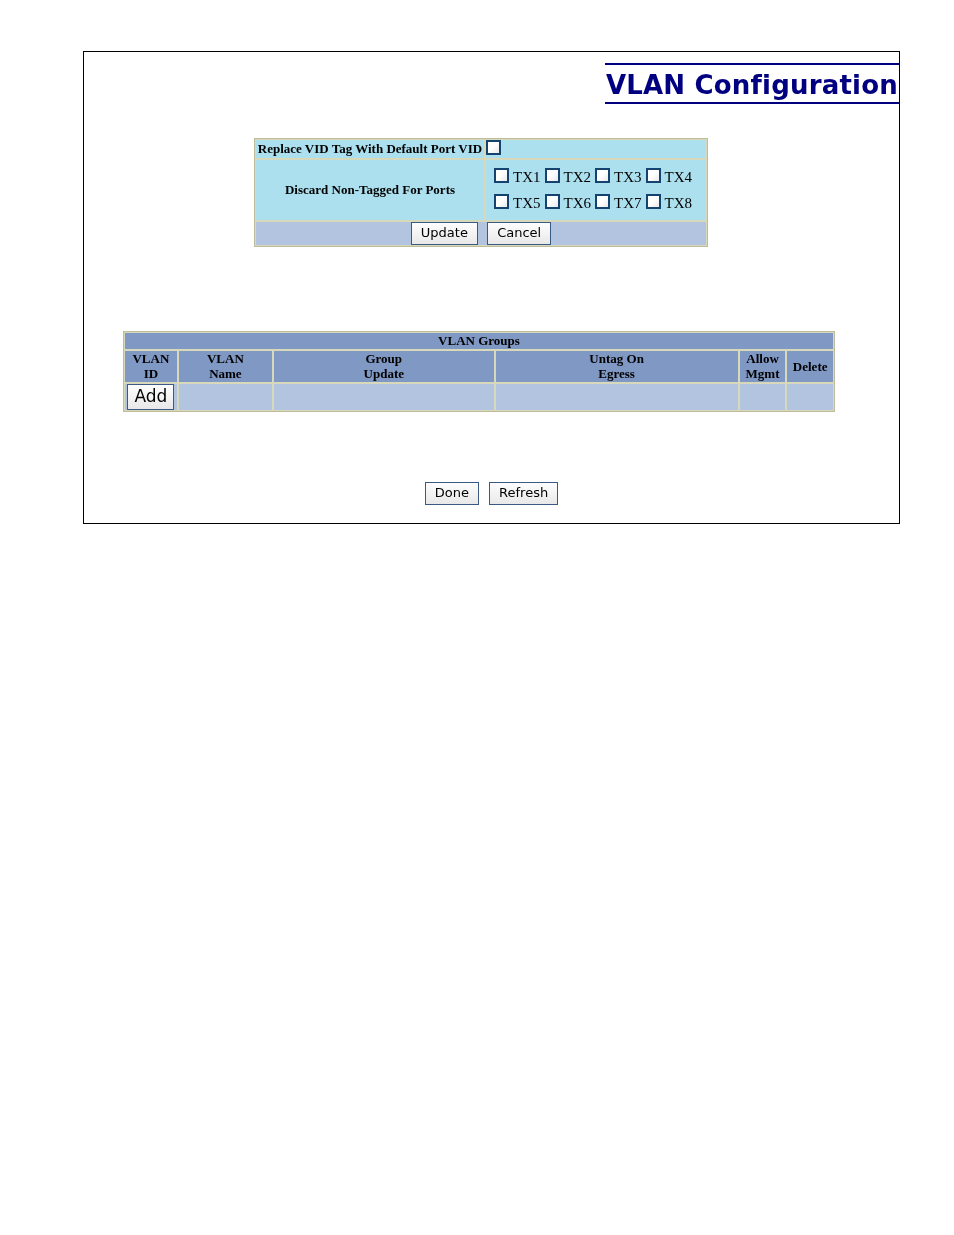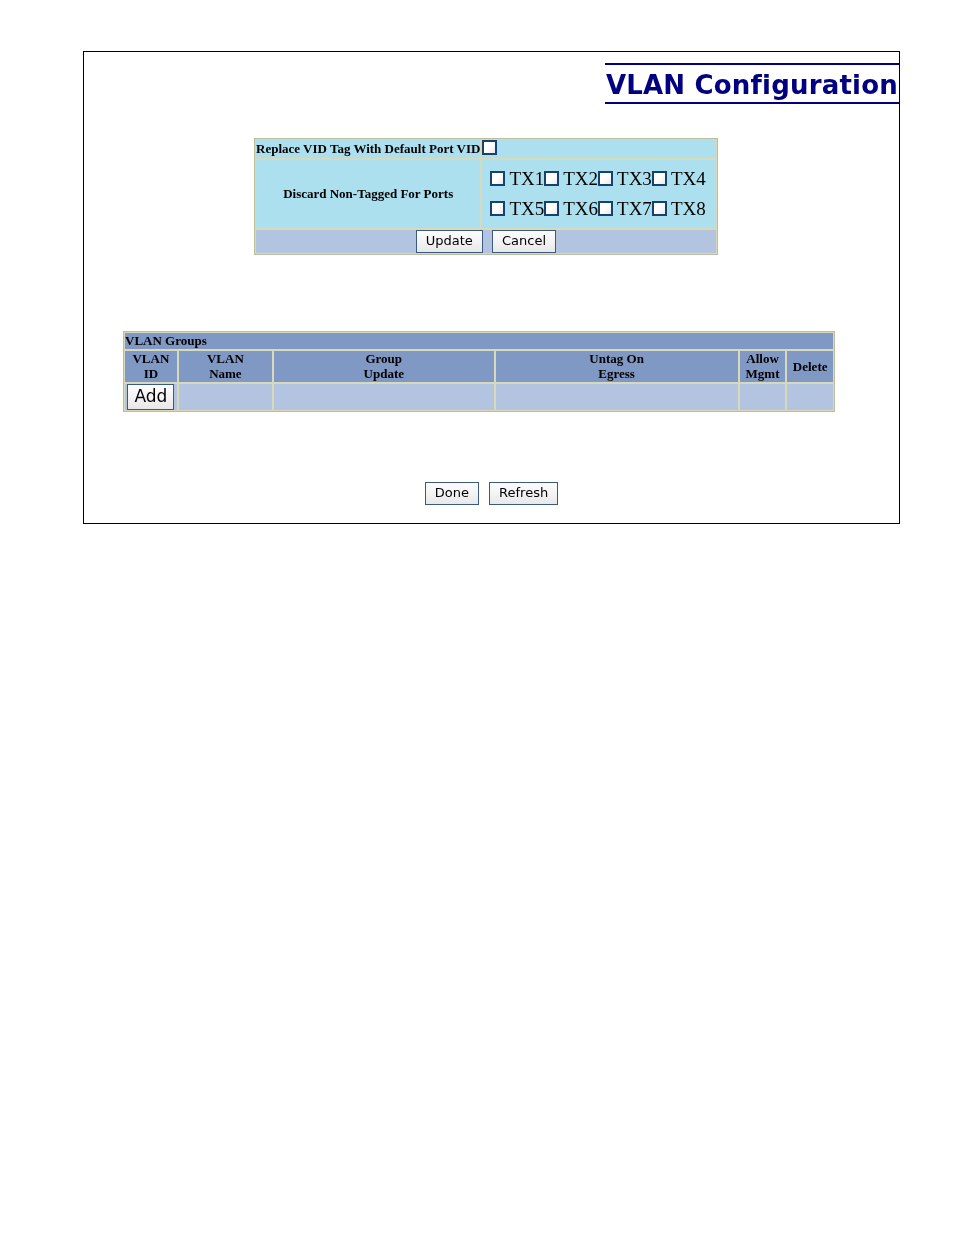--- a/index.html
+++ b/index.html
@@ -112,21 +112,21 @@
   }
 
   
   .port-grid {
     display: grid;
     grid-template-columns: repeat(4, 1fr);
     row-gap: 8px;
     padding: 8px 10px 8px 8px;
   }
   .port-item {
-    font-size: 19px;
+    font-size: 15px;
     white-space: nowrap;
   }
   .port-item .cbx { margin-right: 4px; }
 
   
   td.btnrow {
     text-align: center;
     padding: 6px 0 7px 0;
   }
 
@@ -155,21 +155,21 @@
     position: absolute;
     left: 39px;
     top: 279px;
     width: 712px;
   }
   #vlan-groups-table td {
     border: 1px solid #d8d8bb;
   }
   .bg-head { background: #8098c4; }
   .grp-title {
-    text-align: left;
+    text-align: center;
     font-weight: bold;
     font-size: 15px;
     padding: 5px 0 6px 0;
   }
   .colhead {
     text-align: center;
     font-weight: bold;
     font-size: 13px;
     line-height: 1.18;
     padding: 4px 2px 5px 2px;

